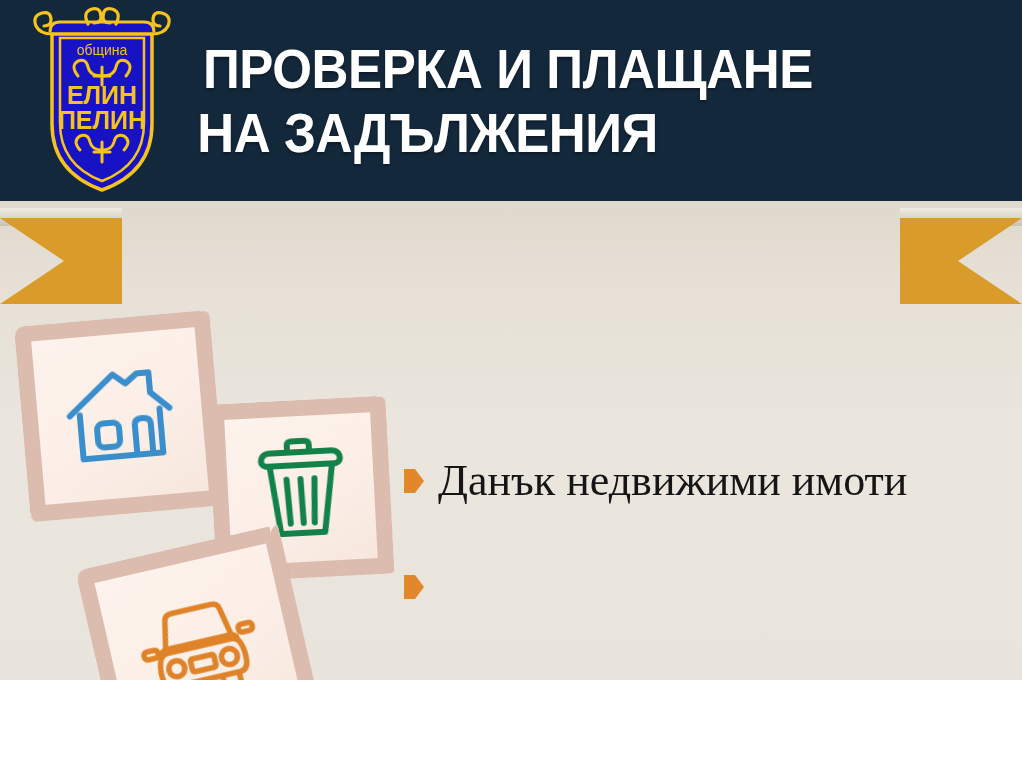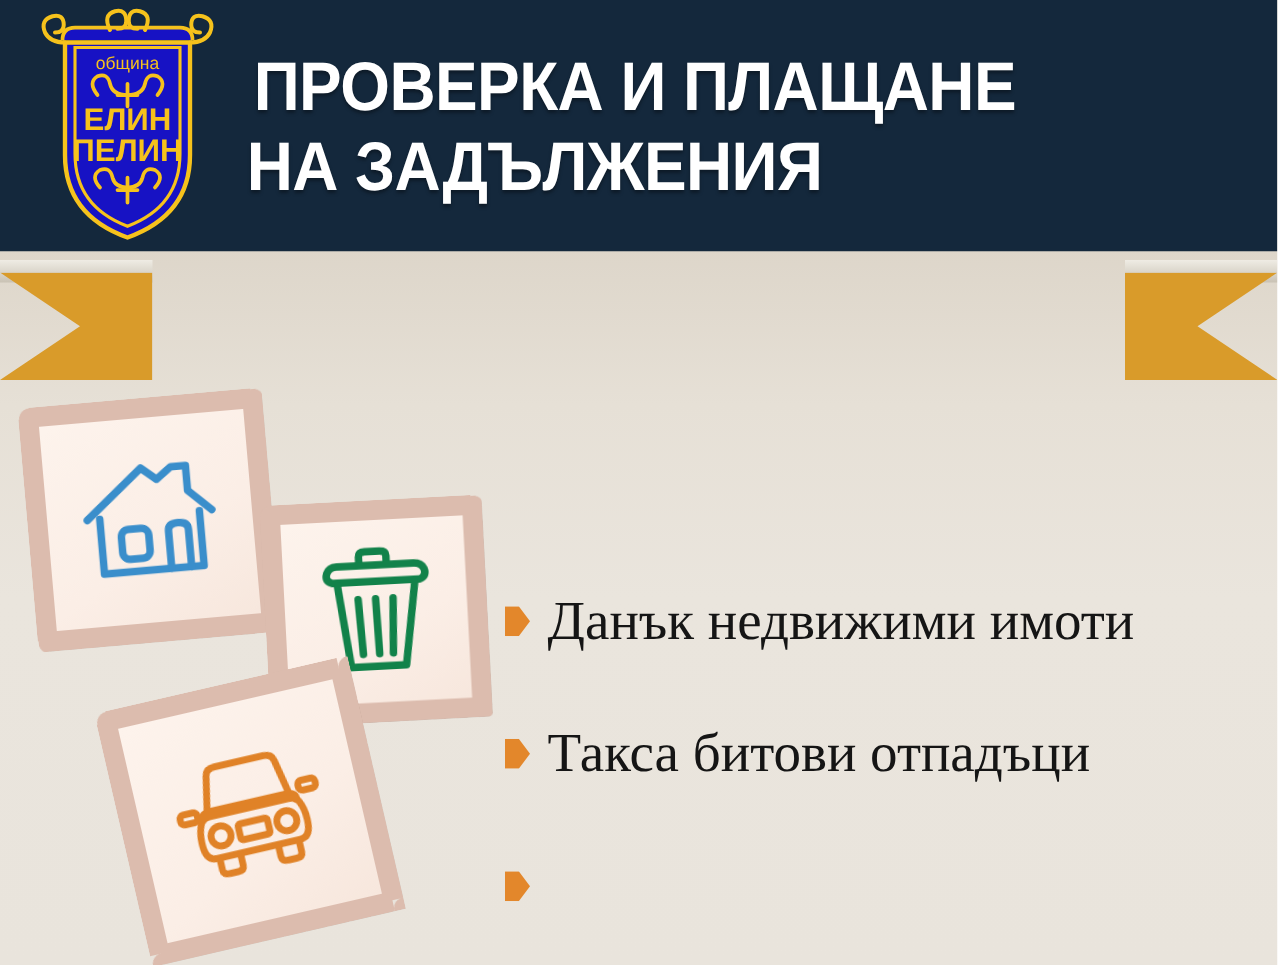--- a/index.html
+++ b/index.html
@@ -3,21 +3,21 @@
 <meta charset="utf-8">
 <style>
   * { margin:0; padding:0; box-sizing:border-box; }
   html, body {
     width:1022px; height:772px;
     font-family:"Liberation Sans", sans-serif;
     overflow:hidden;
   }
   .page {
     position:relative;
-    width:1022px; height:772px;
+    width:1022px; height:680px;
     background:linear-gradient(180deg,#c8bfae 0%, #d9d1c4 18%, #e6e0d6 42%, #eae5dd 62%, #e9e4dc 100%);
     overflow:hidden;
   }
 
   
   .header {
     position:absolute; left:0; top:0;
     width:1022px; height:201px;
     background:#14283c;
     display:flex; align-items:center;
@@ -110,21 +110,21 @@
       linear-gradient(#000,#000) 0 9px/100% calc(100% - 18px) no-repeat;
   }
   #stamp-house { left:22px; top:318px; width:196px; height:196px; transform:rotate(-5deg); }
   #stamp-trash { left:212px; top:400px; width:178px; height:178px; transform:rotate(-3deg); }
   #stamp-car   { left:96px;  top:545px; width:208px; height:208px; transform:rotate(-13deg); }
 
   .icon-svg { display:block; }
 
   
   .list {
-    position:absolute; left:404px; top:444px;
+    position:absolute; left:404px; top:428px;
     width:600px;
   }
   .list-item {
     display:flex; align-items:center;
     height:106px;
     gap:14px;
   }
   .bullet {
     width:20px; height:24px; flex:0 0 auto;
     background:#e3872b;
@@ -230,24 +230,20 @@
     </div>
   </div>
 
   <div class="list">
 
     <div class="list-item">
       <span class="bullet"></span>
       <span class="list-label">Данък недвижими имоти</span>
     </div>
 
+
     <div class="list-item">
       <span class="bullet"></span>
-      <span class="list-label">Такса битови отпадъци</span>
-    </div>
-
-    <div class="list-item">
-      <span class="bullet"></span>
     </div>
 
   </div>
 
 </div>
 
 </body></html>

